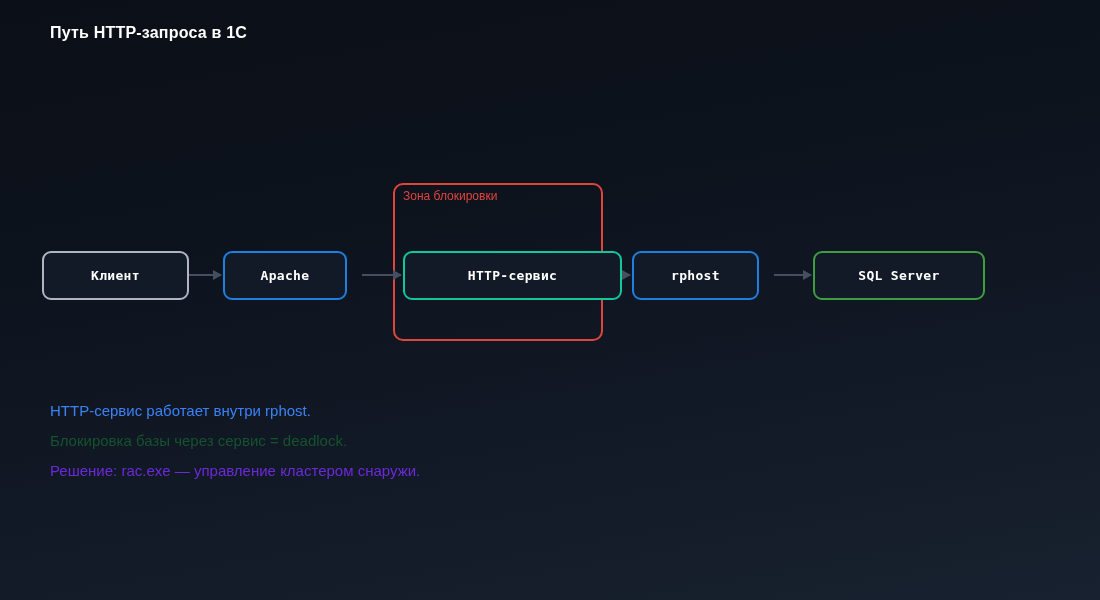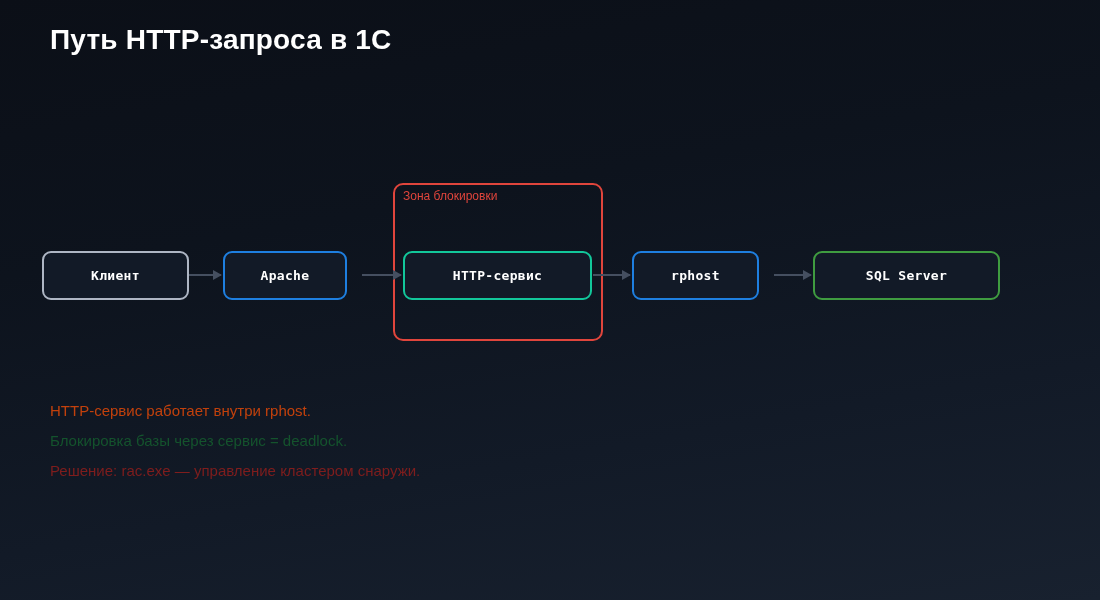--- a/index.html
+++ b/index.html
@@ -15,21 +15,21 @@
     background: linear-gradient(170deg, #0b0f17 0%, #0d131d 35%, #121a27 70%, #18212f 100%);
     font-family: "Liberation Sans", "DejaVu Sans", sans-serif;
     color: #e8edf4;
   }
 
   
   .page-title {
     position: absolute;
     left: 50px;
     top: 24px;
-    font-size: 28px;
+    font-size: 16px;
     font-weight: bold;
     letter-spacing: 0.2px;
     color: #ffffff;
     white-space: nowrap;
   }
 
   
   .diagram {
     position: absolute;
     left: 12px;
@@ -54,23 +54,23 @@
     font-family: "DejaVu Sans Mono", "Liberation Mono", monospace;
     font-size: 13px;
     font-weight: bold;
     color: #ffffff;
     letter-spacing: 0.3px;
     white-space: nowrap;
   }
 
   .node-client   { left: 30px;  top: 251px; width: 147px; border-color: #aeb6c4; }
   .node-apache   { left: 211px; top: 251px; width: 124px; border-color: #1e7fe0; }
-  .node-http     { left: 391px; top: 251px; width: 189px; border-color: #12c79a; }
+  .node-http     { left: 391px; top: 251px; width: 219px; border-color: #12c79a; }
   .node-rphost   { left: 620px; top: 251px; width: 127px; border-color: #1e7fe0; }
-  .node-sql      { left: 801px; top: 251px; width: 187px; border-color: #3f9c40; }
+  .node-sql      { left: 801px; top: 251px; width: 172px; border-color: #3f9c40; }
 
   
   .zone {
     position: absolute;
     left: 381px;
     top: 183px;
     width: 210px;
     height: 158px;
     border: 2px solid #e0453c;
     border-radius: 10px;
@@ -117,23 +117,23 @@
     top: 396px;
     width: 700px;
   }
 
   .caption-line {
     font-size: 15px;
     line-height: 30px;
     white-space: nowrap;
   }
 
-  .caption-note    { color: #c2410c; }
+  .caption-note    { color: #3b82f6; }
   .caption-warning { color: #14532d; }
-  .caption-success { color: #7f1d1d; }
+  .caption-success { color: #6d28d9; }
 </style>
 </head>
 <body>
 
 <div class="page-title">Путь HTTP-запроса в 1С</div>
 
 <div class="diagram">
 
   <div class="zone">
     <div class="zone-label">Зона блокировки</div>

